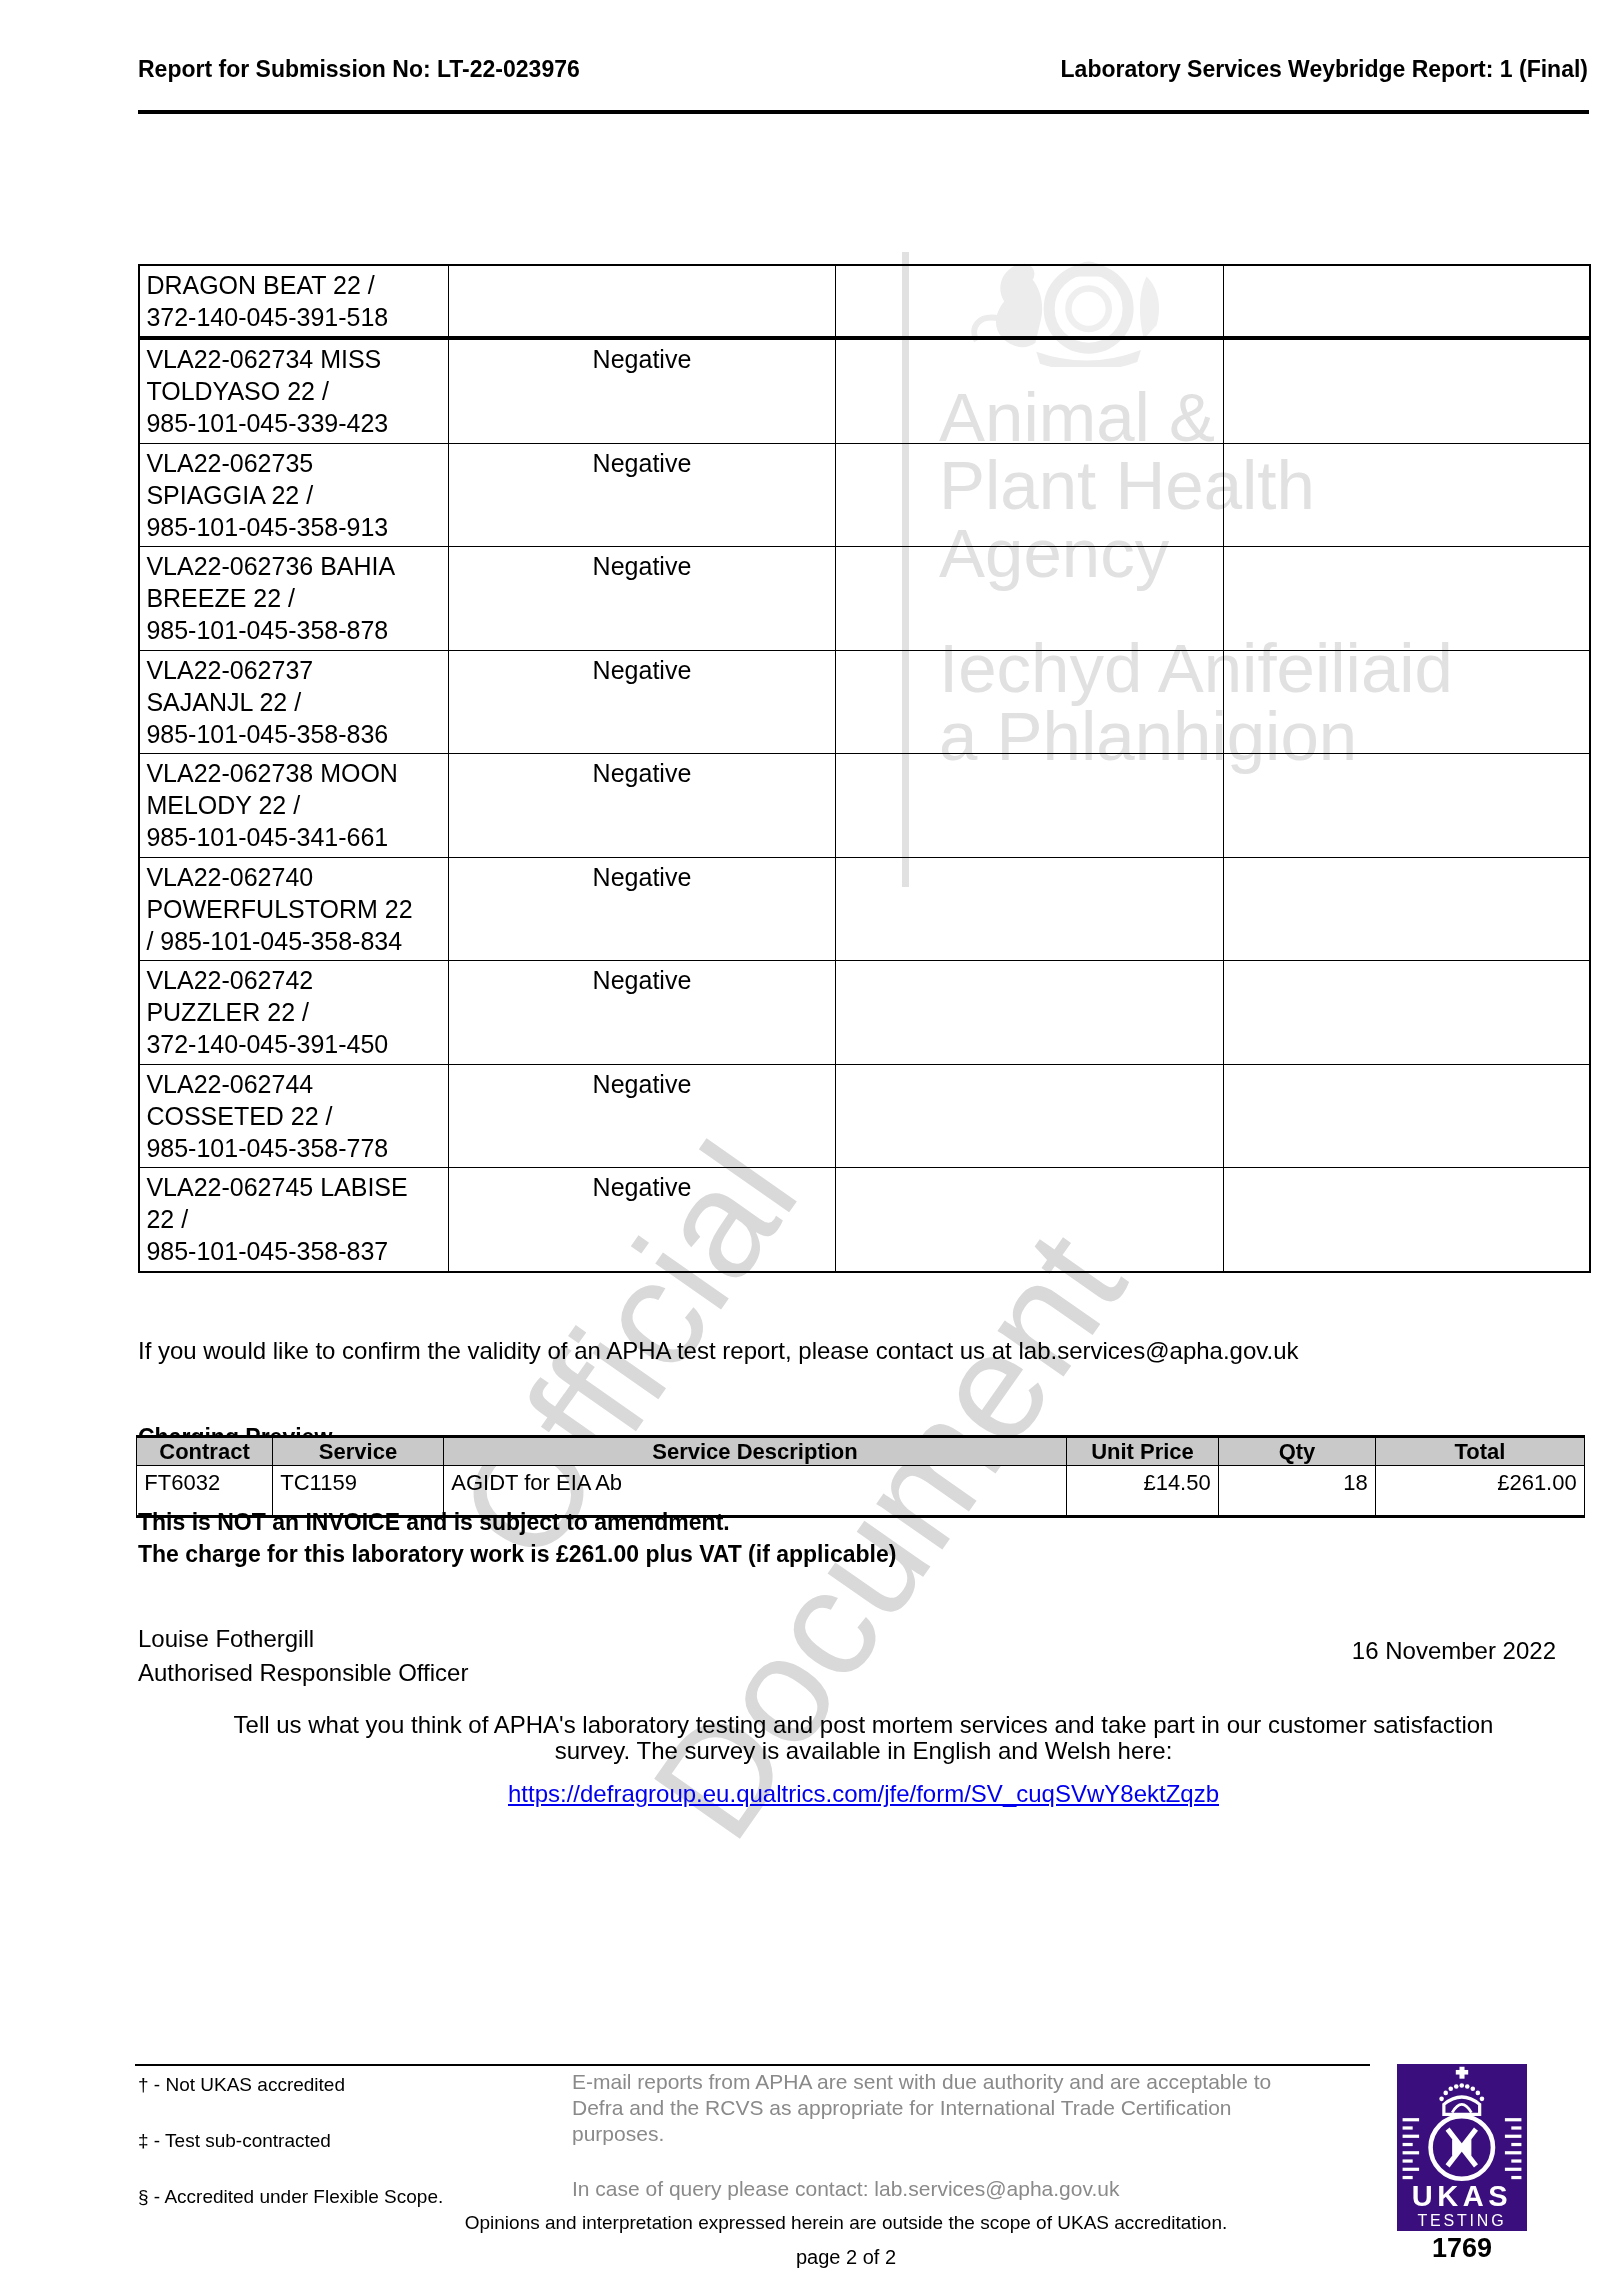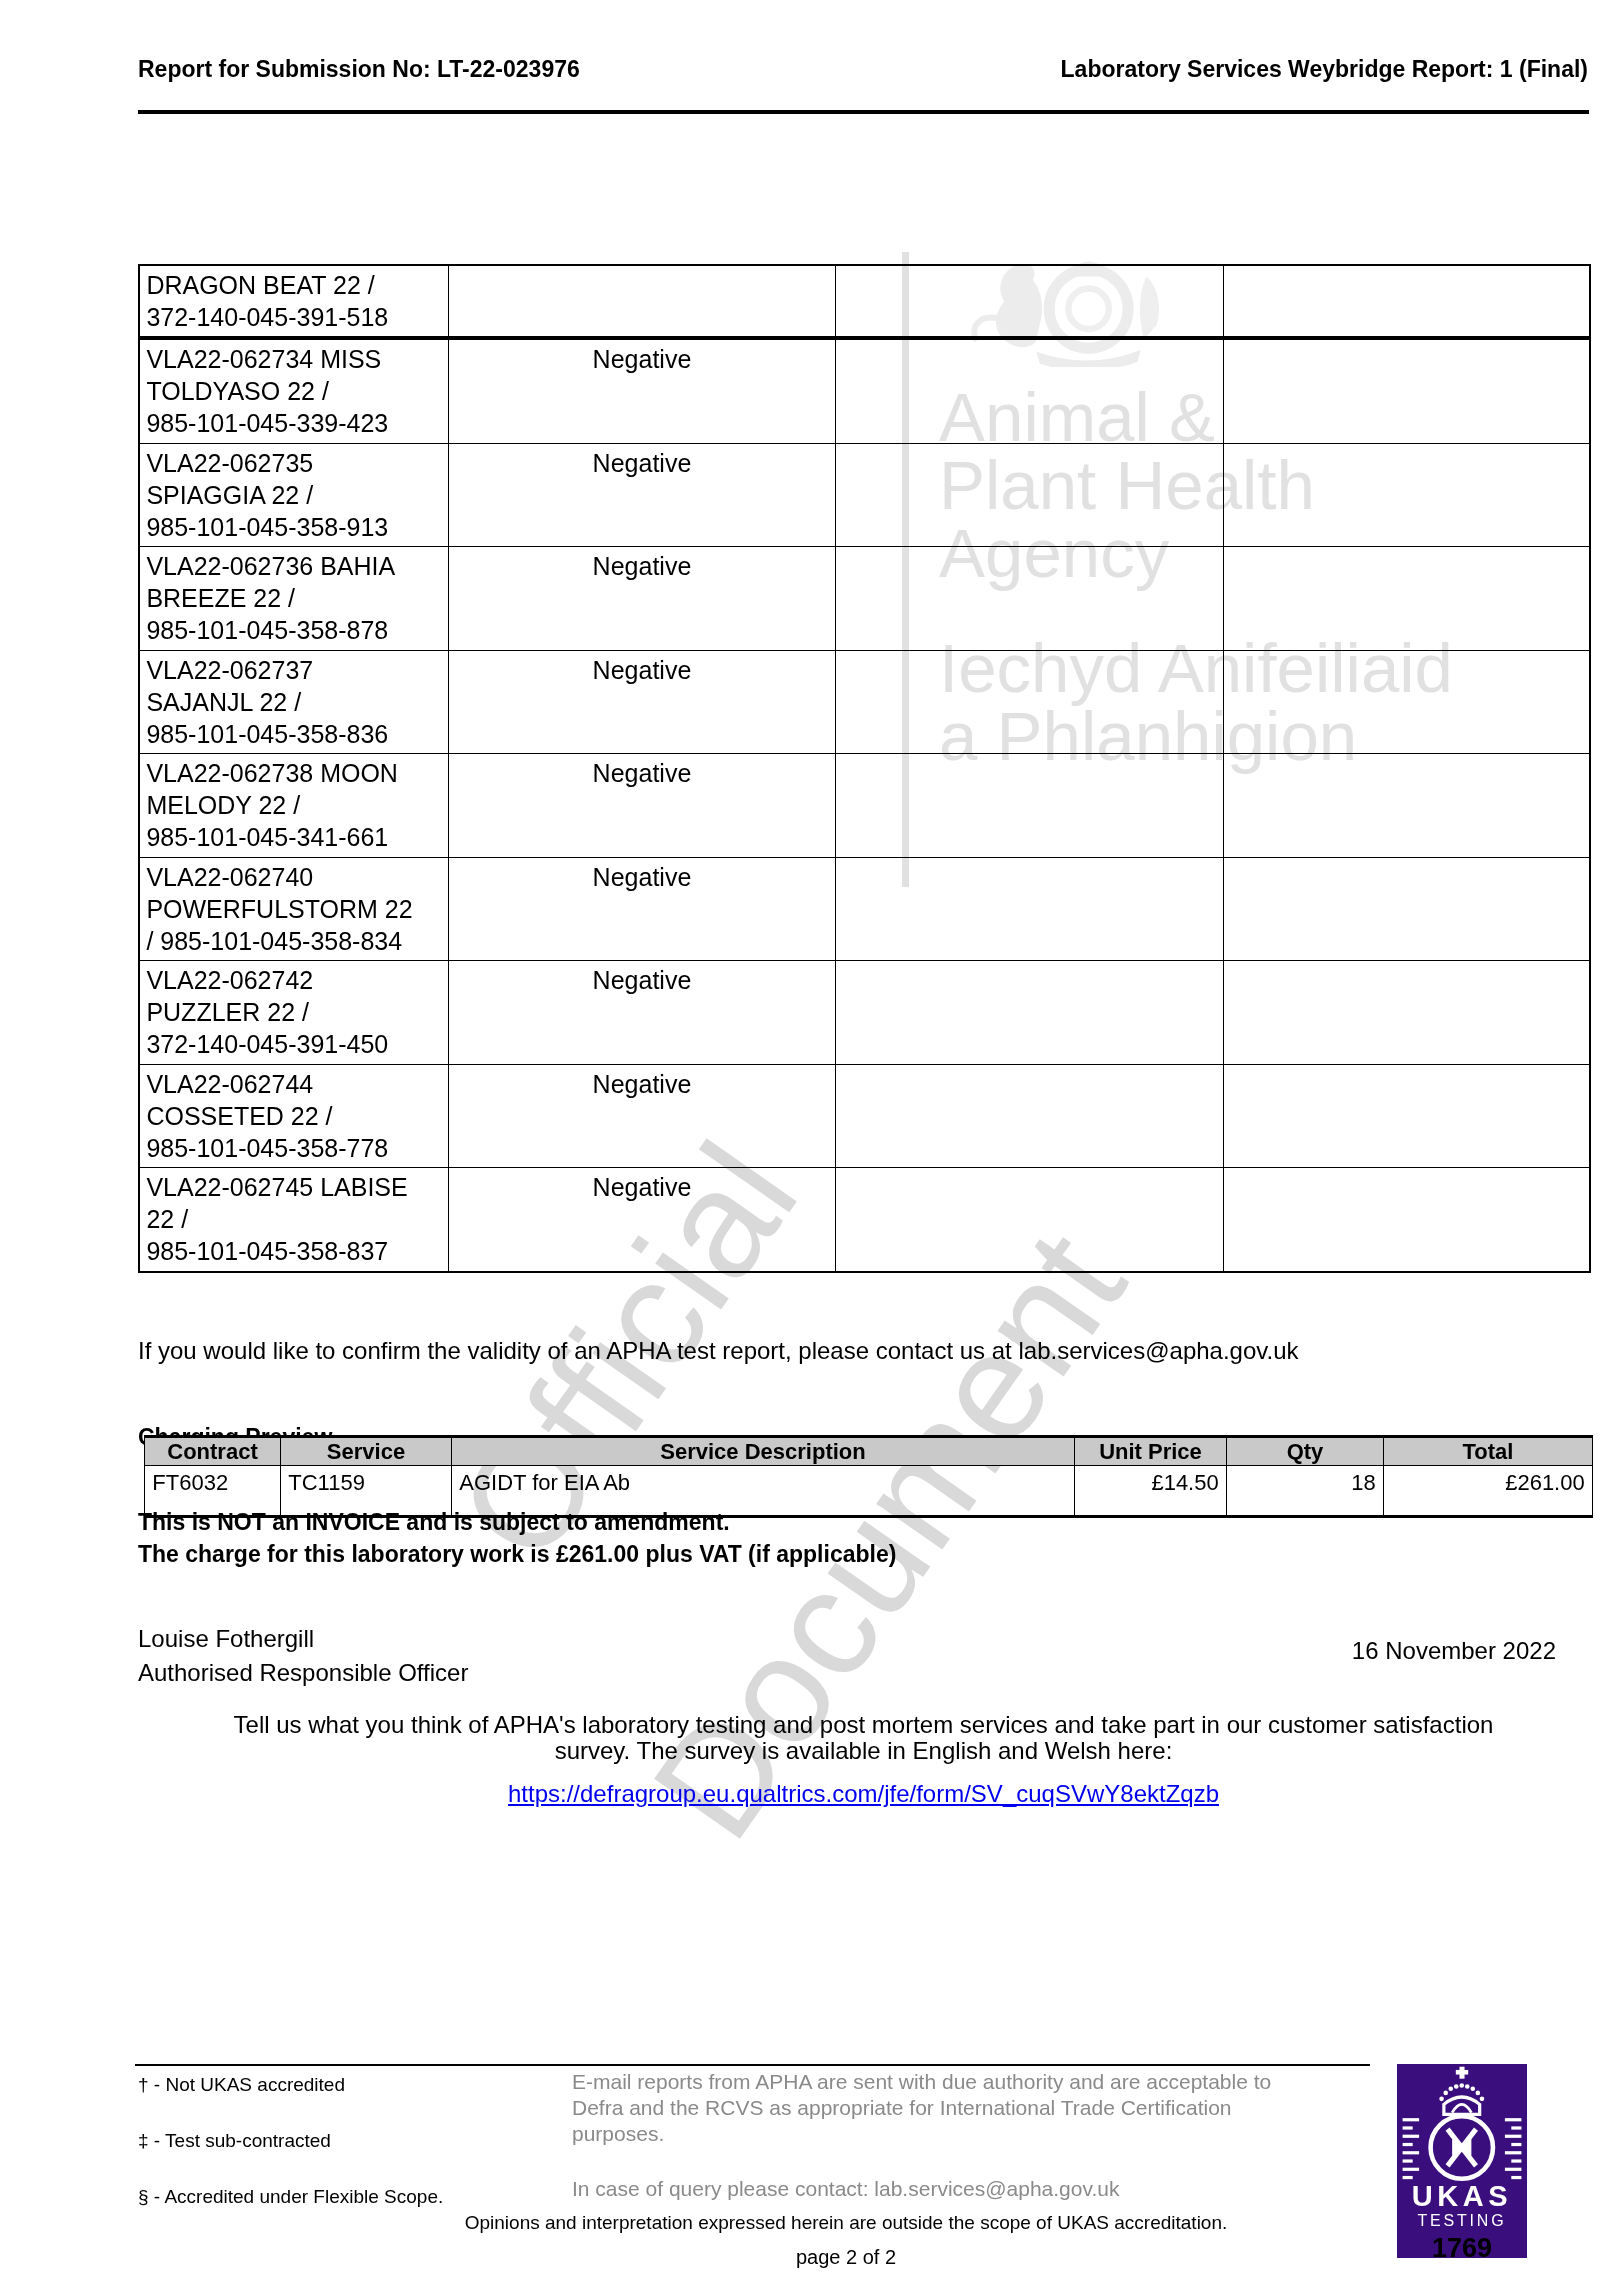--- a/index.html
+++ b/index.html
@@ -31,21 +31,21 @@
   .results td{border:1.4px solid #000;font-size:25px;line-height:32px;vertical-align:top;
     padding:2.8px 5.5px 3.7px 6.4px;white-space:pre-line;background:transparent;}
   .results tr{height:99px;}
   .results tr.cont{height:68px;}
   .results tr.cont td{border-bottom-width:4.1px;}
   .results td.res{text-align:center;}
 
   
   .validity{position:absolute;left:138px;top:1337px;font-size:24px;}
   .charge-title{position:absolute;left:138px;top:1387px;font-size:23px;font-weight:bold;margin-top:37px;}
-  .charge{position:absolute;left:144px;top:1427px;width:1448px;border:1.8px solid #000;
+  .charge{position:absolute;left:136px;top:1427px;width:1448px;border:1.8px solid #000;
     border-top-width:3.2px;border-bottom-width:3.2px;}
   .charge th{background:var(--th-bg,#c9c9c9);border:1.4px solid #000;font-size:22px;font-weight:bold;
     height:27px;text-align:center;padding:0 4.6px;}
   .charge td{border:1.4px solid #000;font-size:22px;height:42px;vertical-align:top;padding:3.7px 7.3px;}
   .charge td.num{text-align:right;}
   .charge-note{position:absolute;left:138px;font-size:23px;font-weight:bold;}
 
   
   .sig-name{position:absolute;left:138px;top:1625px;font-size:24px;}
   .sig-role{position:absolute;left:138px;top:1659px;font-size:24px;}
@@ -57,21 +57,21 @@
 
   
   .f-rule{position:absolute;left:135px;top:2064px;width:1235px;height:1.8px;background:#000;}
   .fn{position:absolute;left:138px;font-size:19px;}
   .f-gray{position:absolute;left:572px;width:826px;font-size:21px;line-height:26px;
     color:var(--f-gray,#8a8a8a);white-space:pre-line;}
   .f-opinions{position:absolute;left:138px;top:2212px;width:1416px;text-align:center;font-size:19px;}
   .f-page{position:absolute;left:138px;top:2246px;width:1416px;text-align:center;font-size:20px;}
 
   
-  .ukas-box{position:absolute;left:1397px;top:2064px;width:130px;height:194px;background:var(--ukas,#3A0F7D);}
+  .ukas-box{position:absolute;left:1397px;top:2064px;width:130px;height:167px;background:var(--ukas,#3A0F7D);}
   .ukas-box svg{position:absolute;left:0;top:0;}
   .ukas-word{position:absolute;left:0;top:116px;width:100%;text-align:center;color:#fff;
     font-weight:bold;font-size:29px;letter-spacing:4.6px;}
   .ukas-sub{position:absolute;left:0;top:148px;width:100%;text-align:center;color:#fff;
     font-size:16px;letter-spacing:2.8px;}
   .ukas-num{position:absolute;left:1397px;top:2233px;width:130px;text-align:center;
     font-size:27px;font-weight:bold;}
 </style>
 </head>
 <body>

